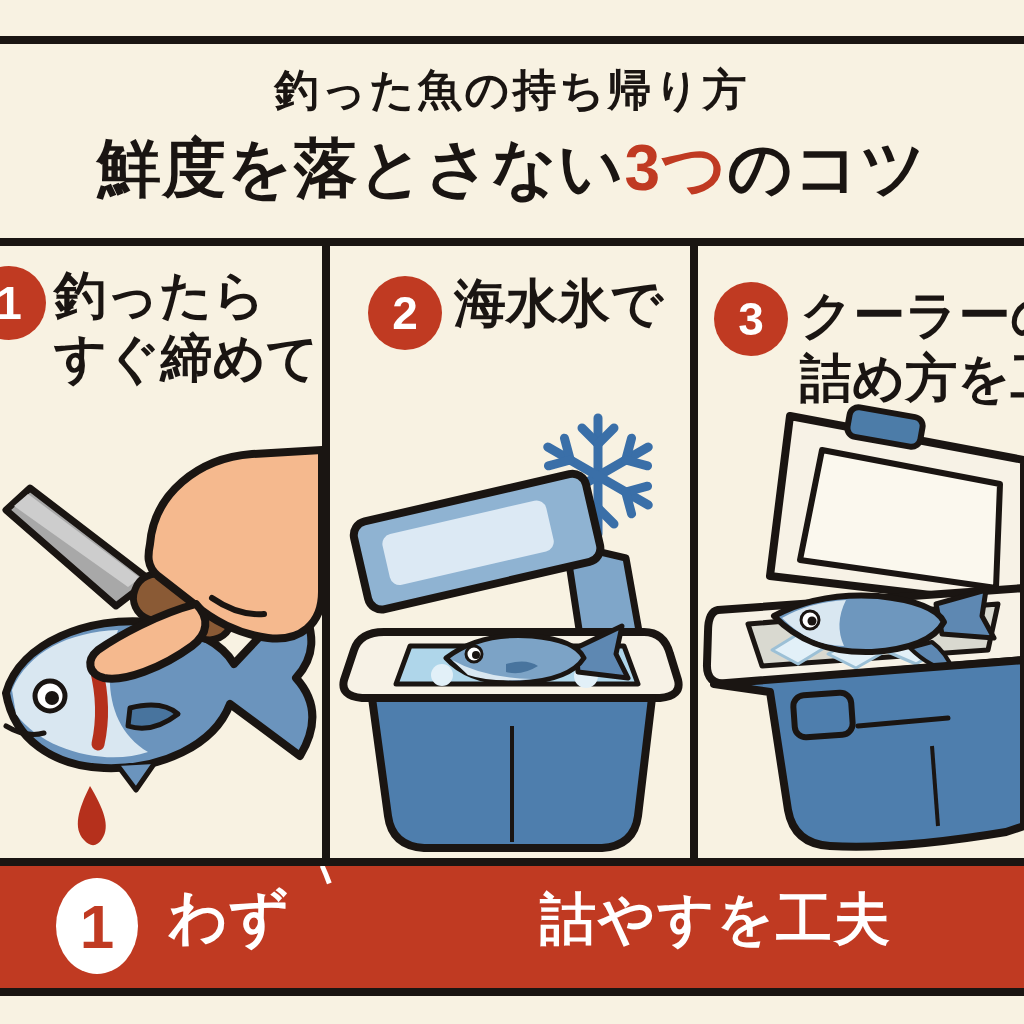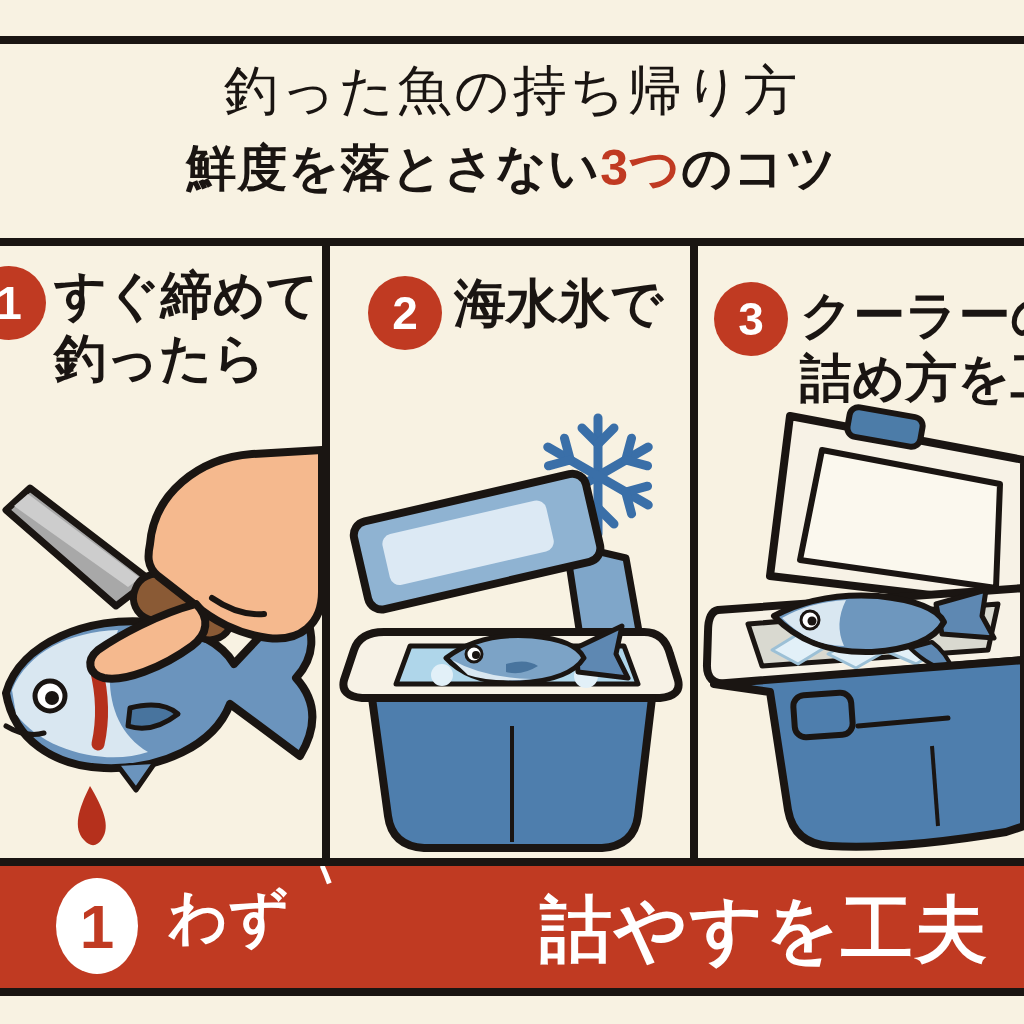--- a/index.html
+++ b/index.html
@@ -10,22 +10,22 @@
   .poster {
     position:relative; width:1024px; height:1024px;
     background:var(--bg); overflow:hidden;
   }
   .strip-top { height:36px; }
   .strip-bottom { height:28px; }
   .rule { height:8px; background:var(--ink); }
 
   
   .title-area { height:194px; text-align:center; color:var(--ink); overflow:hidden; }
-  .t1 { margin-top:14px; font-size:54px; font-weight:400; letter-spacing:3px; line-height:64px; white-space:nowrap; }
-  .t2 { margin-top:4px; font-size:50px; font-weight:900; letter-spacing:1px; line-height:84px; white-space:nowrap; }
+  .t1 { margin-top:14px; font-size:44px; font-weight:700; letter-spacing:3px; line-height:64px; white-space:nowrap; }
+  .t2 { margin-top:4px; font-size:64px; font-weight:900; letter-spacing:1px; line-height:84px; white-space:nowrap; }
   .t2 .hl { color:var(--red); }
 
   
   .panels { height:612px; display:flex; }
   .panel { position:relative; overflow:hidden; height:612px; }
   .panel-1 { width:322px; } .panel-2 { width:360px; } .panel-3 { width:326px; }
   .vdiv { width:8px; background:var(--ink); }
 
   .badge {
     position:absolute; width:74px; height:74px; border-radius:50%;
@@ -49,21 +49,21 @@
 
   
   .banner { position:relative; height:122px; background:var(--red); overflow:hidden; color:#fff; }
   .banner .badge-oval {
     position:absolute; left:56px; top:12px; width:82px; height:96px; border-radius:50%;
     background:#fff; color:var(--red); font-size:62px; font-weight:900;
     display:flex; align-items:center; justify-content:center;
   }
   .banner .left-text  { position:absolute; left:168px; top:12px; font-size:59px; font-weight:900; white-space:nowrap; }
   .banner .left-mark  { position:absolute; left:306px; top:-14px; font-size:42px; font-weight:900; transform:rotate(14deg); }
-  .banner .right-text { position:absolute; left:540px; top:16px; font-size:72px; font-weight:900; letter-spacing:2px; white-space:nowrap; }
+  .banner .right-text { position:absolute; left:540px; top:16px; font-size:56px; font-weight:900; letter-spacing:2px; white-space:nowrap; }
 </style>
 </head>
 <body>
 
 <div class="poster">
 
   <div class="strip-top"></div>
   <div class="rule"></div>
 
   <header class="title-area">
@@ -71,22 +71,22 @@
     <div class="t2"><span>鮮度を落とさない</span><span class="hl">3つ</span><span>のコツ</span></div>
   </header>
 
   <div class="rule"></div>
 
   <main class="panels">
 
     <section class="panel panel-1">
       <div class="badge">1</div>
       <div class="step-text">
+        <span>釣ったら</span>
         <span>すぐ締めて</span>
-        <span>釣ったら</span>
       </div>
       <svg class="illu" viewBox="0 0 322 405" width="322" height="405">
         <g>
           <polygon points="6,64 30,42 150,134 116,160" style="fill:var(--blade);stroke:var(--ink)" stroke-width="7" stroke-linejoin="round"></polygon>
           <polygon points="14,60 28,48 140,132 128,141" style="fill:#CDCDCD"></polygon>
         </g>
         <g>
           <path d="M 6 247 C 20 196 90 170 150 176 C 196 181 224 200 234 218 L 298 150 C 318 190 314 212 296 232 C 316 254 318 280 300 310 L 230 258 C 214 300 160 324 104 322 C 54 320 14 294 6 247 Z" style="fill:var(--fish);stroke:var(--ink)" stroke-width="8" stroke-linejoin="round"></path>
           <path d="M 12 244 C 28 206 68 186 118 184 C 102 232 108 282 148 306 C 108 320 44 306 16 268 Z" style="fill:var(--belly)"></path>
           <circle cx="50" cy="250" r="15" style="fill:#fff;stroke:var(--ink)" stroke-width="5"></circle>

